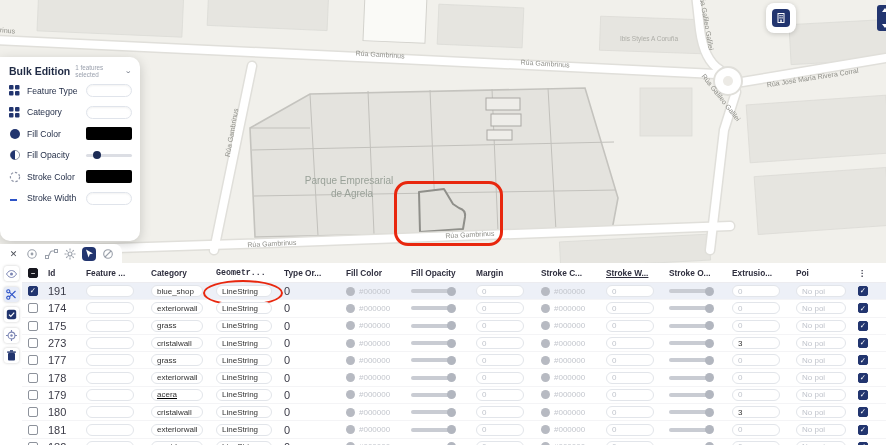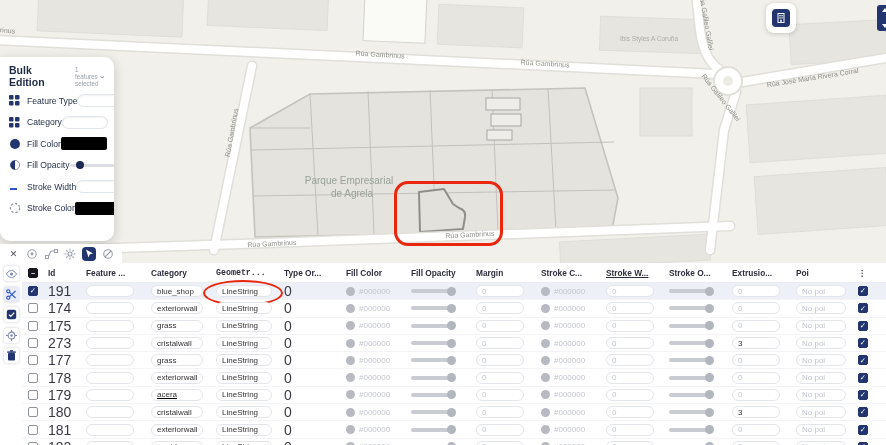--- a/index.html
+++ b/index.html
@@ -18,21 +18,21 @@
   .card-text{position:absolute;left:801px;top:2px;width:78px;height:32px;background:#fff;border-radius:6px;
              box-shadow:0 1px 5px rgba(0,0,0,.18);padding:3px 8px;box-sizing:border-box}
   .card-title{font-size:10px;font-weight:700;color:#1f2a44;line-height:12px}
   .card-sub{font-size:7.5px;color:#9aa0ad;line-height:10px}
   .lvl-btn{position:absolute;left:877px;top:5px;width:16px;height:26px;background:#22356f;border-radius:3px;
            display:flex;flex-direction:column;align-items:center;justify-content:space-between;padding:3px 0;box-sizing:border-box}
   .tri-up{width:0;height:0;border-left:3px solid transparent;border-right:3px solid transparent;border-bottom:4px solid #fff}
   .tri-dn{width:0;height:0;border-left:3px solid transparent;border-right:3px solid transparent;border-top:4px solid #fff}
 
   
-  .panel{position:absolute;left:0;top:57px;width:114px;height:184px;background:#fff;border-radius:0 10px 10px 10px;
+  .panel{position:absolute;left:0;top:57px;width:140px;height:184px;background:#fff;border-radius:0 10px 10px 10px;
          box-shadow:0 3px 12px rgba(0,0,0,.18)}
   .p-head{display:flex;align-items:center;padding:7px 8px 2px 9px}
   .p-title{font-size:10.5px;font-weight:700;color:#1f2a44}
   .p-sel{font-size:6.3px;color:#9aa0ad;margin-left:5px;flex:1}
   .p-chev{font-size:9px;color:#6b7280;transform:scaleY(.8)}
   .p-fields{height:133px;overflow:hidden}
   .p-row{display:flex;align-items:center;height:21.5px;padding:0 8px}
   .p-ic{width:13px;height:13px;display:flex;align-items:center;justify-content:center;color:#22356f;flex:none}
   .p-lab{font-size:8.6px;color:#1f2a44;margin-left:6px;flex:1;white-space:nowrap}
   .p-ctl{width:46px;flex:none;display:flex;align-items:center}
@@ -60,21 +60,21 @@
          display:flex;align-items:center;justify-content:center;font-size:9px;color:#7c86b4;flex:none}
   .rtile.hl{background:#e7ecf8;color:#2d53c7}
 
   
   .table{position:absolute;left:22px;top:263px;right:0;bottom:0;background:#fff;overflow:hidden}
   .t-head{display:flex;align-items:center;height:19px;background:#fff;border-bottom:1px solid #ececf0}
   .t-head .t-cell{font-size:8.3px;font-weight:700;color:#2e2e3e}
   .t-row{display:flex;align-items:center;height:16.3px;background:#fff;border-bottom:1px solid #f4f4f6}
   .t-row.sel{background:#edf0f7}
   .t-cell{flex:none;display:flex;align-items:center;padding-left:6px;box-sizing:border-box;height:100%;position:relative;white-space:nowrap}
-  .val{font-size:14px;color:#3a3a46}
+  .val{font-size:11px;color:#3a3a46}
   .inp{height:12px;border:1px solid #e2e5ea;border-radius:7px;background:#fff;font-size:8px;color:#333;
        display:flex;align-items:center;padding:0 5px;box-sizing:border-box}
   .ph{color:#c0c4cc}
   .dot{width:9px;height:9px;border-radius:50%;background:#b7bac2;flex:none}
   .hex{font-size:8px;color:#c3c6cd;margin-left:4px}
   .sl{position:relative;width:44px;height:4px;background:#c9ccd3;border-radius:2px}
   .sl .kn{position:absolute;top:-2.5px;width:9px;height:9px;border-radius:50%;background:#b2b6bf}
   .cb{width:10px;height:10px;border:1.5px solid #8d929b;border-radius:2px;background:#fff;box-sizing:border-box;
       display:flex;align-items:center;justify-content:center;font-size:7.5px;line-height:1;color:#fff}
   .cb.on{background:#22356f;border-color:#22356f}
@@ -240,37 +240,37 @@
           <span class="p-lab">Fill Opacity</span>
           <span class="p-ctl">
             <div class="p-slider">
               <div class="kn" style="left: 15%;"></div>
             </div>
           </span>
         </div>
         <div class="p-row">
           <span class="p-ic">
             <svg width="12" height="12" viewBox="0 0 12 12">
+              <circle cx="6" cy="6" r="4.6" fill="none" stroke="#8d93a5" stroke-width="1.2" stroke-dasharray="2.4 1.8"></circle>
+            </svg>
+          </span>
+          <span class="p-lab">Stroke Color</span>
+          <span class="p-ctl">
+            <div class="p-swatch" style="background: rgb(0, 0, 0);"></div>
+          </span>
+        </div>
+        <div class="p-row">
+          <span class="p-ic">
+            <svg width="12" height="12" viewBox="0 0 12 12">
               <path d="M1,8 L8,8" stroke="#2d53c7" stroke-width="2"></path>
             </svg>
           </span>
           <span class="p-lab">Stroke Width</span>
           <span class="p-ctl">
             <div class="p-inp"></div>
-          </span>
-        </div>
-        <div class="p-row">
-          <span class="p-ic">
-            <svg width="12" height="12" viewBox="0 0 12 12">
-              <circle cx="6" cy="6" r="4.6" fill="none" stroke="#8d93a5" stroke-width="1.2" stroke-dasharray="2.4 1.8"></circle>
-            </svg>
-          </span>
-          <span class="p-lab">Stroke Color</span>
-          <span class="p-ctl">
-            <div class="p-swatch" style="background: rgb(0, 0, 0);"></div>
           </span>
         </div>
         <div class="p-row"></div>
       </div>
   </div>
 
   <div class="tools">
     <span class="tool" style="color:#4b4f58;font-size:9px">✕</span>
     <span id="toolbar-icons" style="display:flex;gap:5px;align-items:center">
         <span class="tool">

